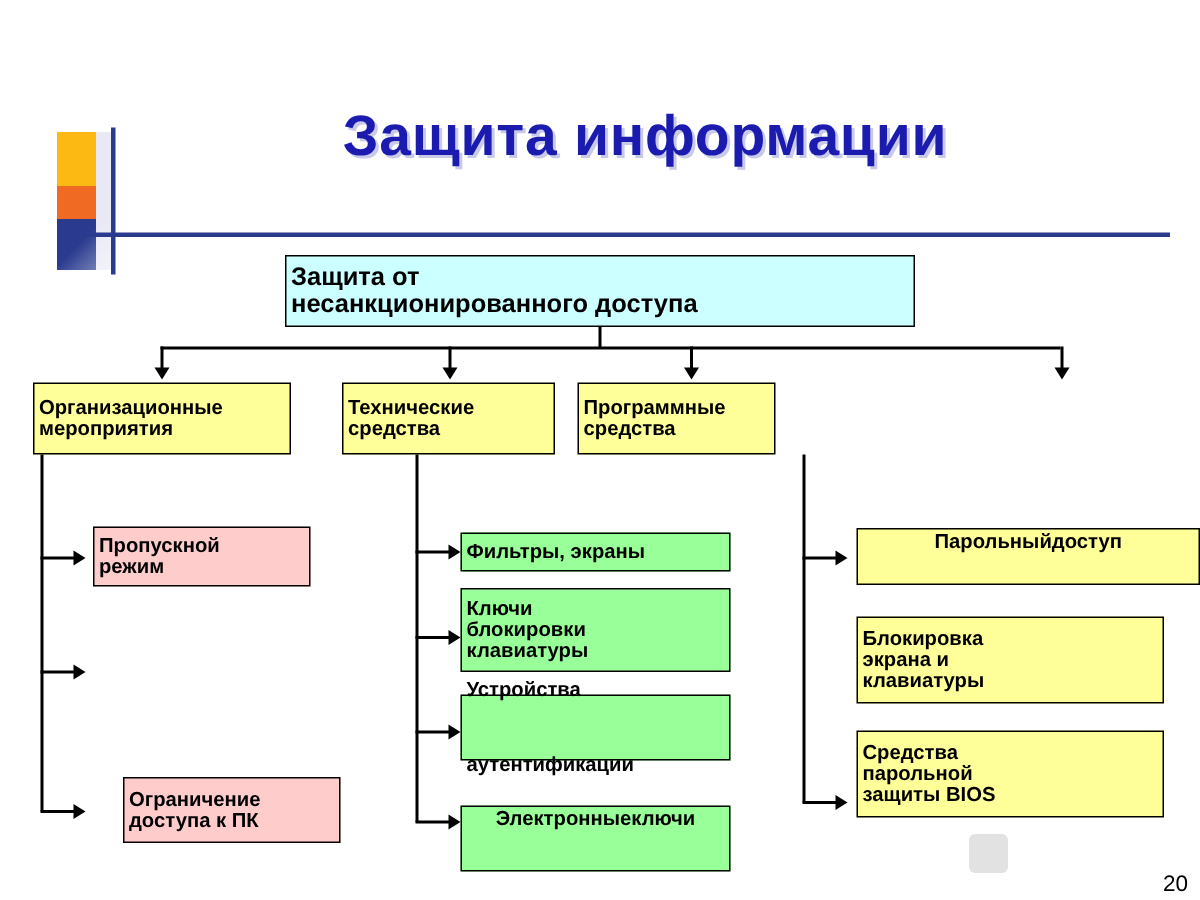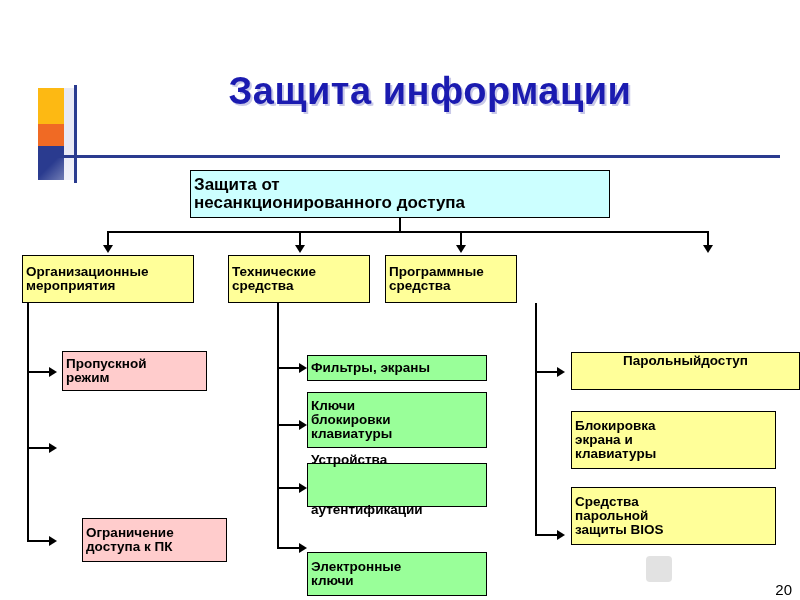--- a/index.html
+++ b/index.html
@@ -249,21 +249,21 @@
     <span>Ключи</span>
     <span>блокировки</span>
     <span>клавиатуры</span>
   </div>
 
   <div class="box box-green" style="left:307px; top:463px; width:180px; height:44px; flex-direction:column;gap:36px;">
     <span>Устройства</span>
     <span>аутентификации</span>
   </div>
 
-  <div class="box box-green" style="left:307px; top:552px; width:180px; height:44px; flex-direction:column;">
+  <div class="box box-green" style="left:307px; top:537px; width:180px; height:44px; flex-direction:row;">
     <span>Электронные</span>
     <span>ключи</span>
   </div>
 
   <div class="ln ln-v" style="left:535px; top:303px; height:232px;"></div>
   <div class="ln ln-h" style="left:535px; top:371px; width:24px;"></div>
   <div class="arrow-right" style="left:557px; top:367px;"></div>
   <div class="ln ln-h" style="left:535px; top:534px; width:24px;"></div>
   <div class="arrow-right" style="left:557px; top:530px;"></div>
 

